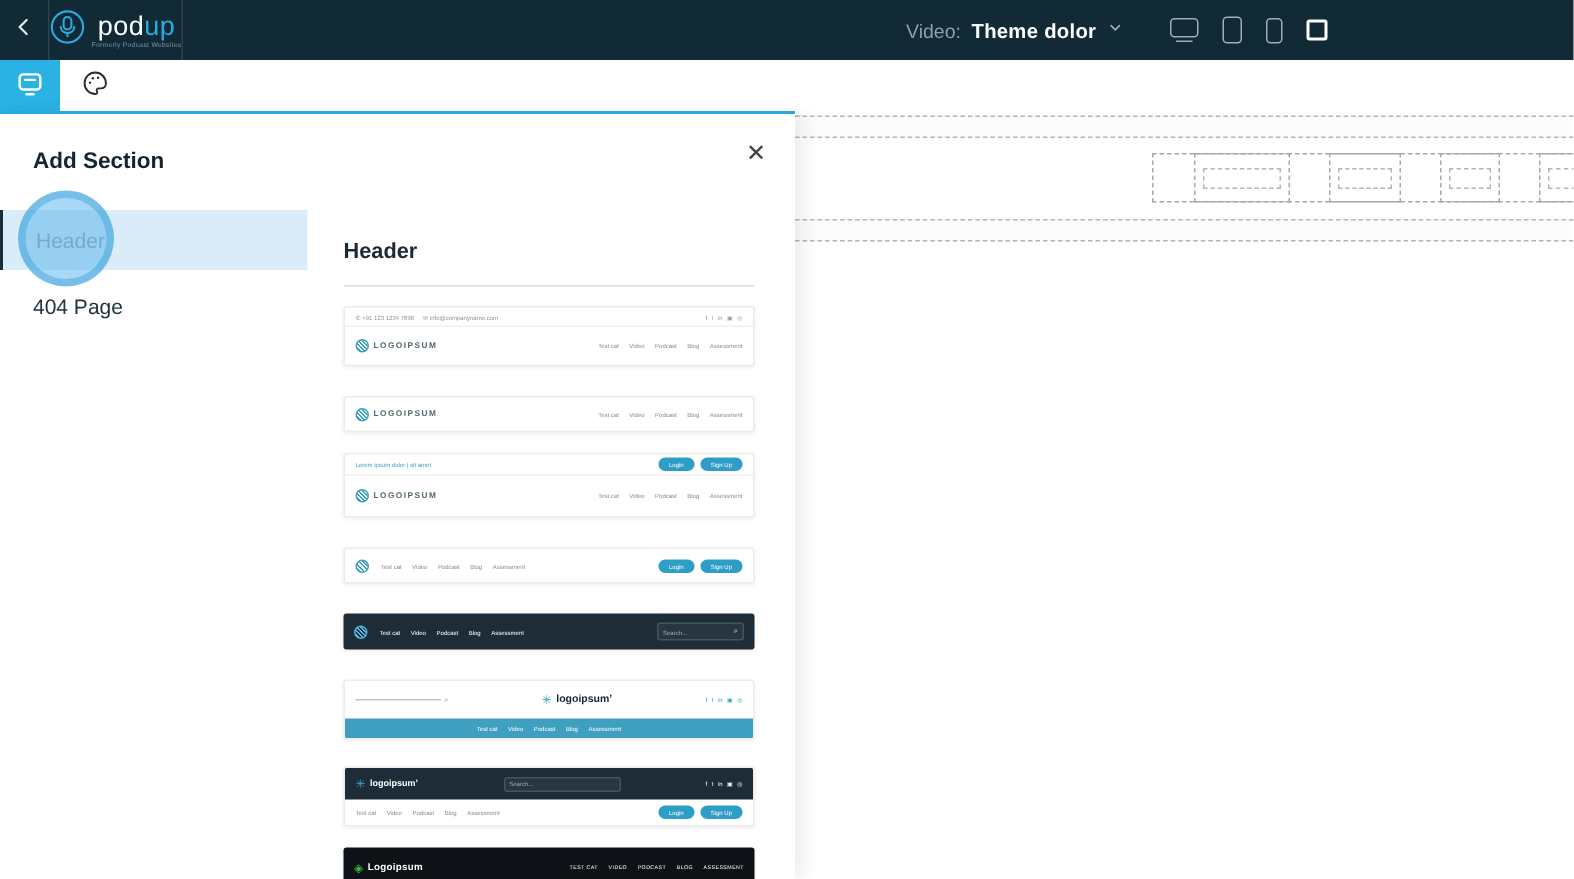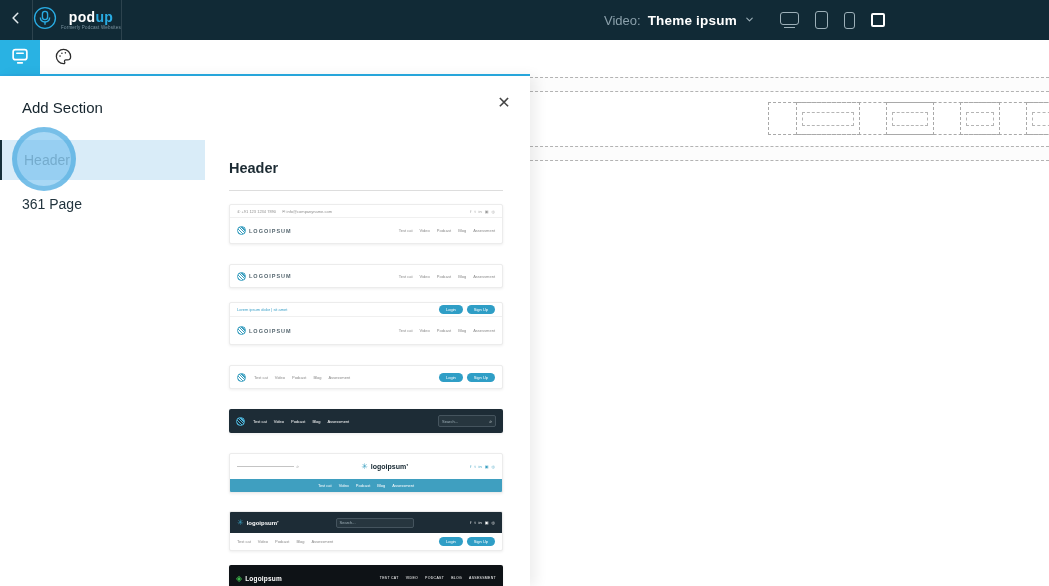--- a/index.html
+++ b/index.html
@@ -9,21 +9,21 @@
   
   .topbar { position:absolute; left:0; top:0; width:1049px; height:40px;
     background:#112a36; color:#fff; }
   .back-btn { position:absolute; left:0; top:0; width:33px; height:40px;
     display:flex; align-items:center; justify-content:center;
     border-right:1px solid rgba(255,255,255,.12); cursor:pointer; }
   .brand { position:absolute; left:33px; top:0; width:89px; height:40px;
     display:flex; align-items:center; justify-content:center; gap:4px;
     border-right:1px solid rgba(255,255,255,.12); }
   .brand-txt { display:flex; flex-direction:column; align-items:center; line-height:1; }
-  .brand-name { font-size:14px; font-weight:bold; letter-spacing:.3px; }
+  .brand-name { font-size:18px; font-weight:normal; letter-spacing:.3px; }
   .brand-name .b2 { color:#29abe2; }
   .brand-tag { font-size:4.5px; color:#7d95a2; margin-top:2px; letter-spacing:.2px; }
   .hdr-select { position:absolute; left:604px; top:0; height:40px;
     display:flex; align-items:center; gap:7px; cursor:pointer; }
   .hdr-select .lbl { color:#8ba0ab; font-size:13px; }
   .hdr-select .val { color:#fff; font-size:13.5px; font-weight:bold; letter-spacing:.2px; }
   .devices { position:absolute; left:780px; top:0; height:40px;
     display:flex; align-items:center; gap:16px; }
   .dev { display:flex; flex-direction:column; align-items:center; cursor:pointer; }
   .dev-screen { width:19px; height:13px; border:1.5px solid #9db0b9; border-radius:3px; }
@@ -36,21 +36,21 @@
   .toolbar { position:absolute; left:0; top:40px; width:1049px; height:36px; background:#fff; }
   .tool-sections { position:absolute; left:0; top:0; width:40px; height:36px;
     background:#29b2e3; display:flex; align-items:center; justify-content:center; cursor:pointer; }
   .tool-palette { position:absolute; left:50px; top:0; width:26px; height:36px;
     display:flex; align-items:center; justify-content:center; cursor:pointer; }
   .tool-underline { position:absolute; left:0; bottom:0; width:530px; height:2px; background:#29abe2; }
 
   
   .panel { position:absolute; left:0; top:76px; width:530px; height:510px; background:#fff;
     box-shadow:6px 0 12px rgba(0,0,0,.07); z-index:2; }
-  .panel-title { position:absolute; left:22px; top:23px; font-size:15px; font-weight:normal; color:#15242d; }
+  .panel-title { position:absolute; left:22px; top:23px; font-size:15px; font-weight:bold; color:#15242d; }
   .search-box { position:absolute; left:116px; top:15px; width:368px; height:31px;
     border:1px solid #c7c7c7; border-radius:6px; font-size:13px; padding:0 12px;
     color:#333; outline:none; font-family:"Liberation Sans", sans-serif; }
   .search-box::placeholder { color:#4a4a4a; }
   .panel-close { position:absolute; right:16px; top:17px; font-size:16px; color:#444;
     cursor:pointer; width:20px; height:20px; text-align:center; line-height:20px; }
 
   .side-list { position:absolute; left:0; top:64px; width:205px; }
   .side-item { position:relative; height:40px; display:flex; align-items:center;
     padding-left:22px; font-size:14px; color:#22343e; cursor:pointer; }
@@ -154,21 +154,21 @@
         <line x1="13" y1="17.3" x2="13" y2="20.2"></line>
       </svg>
     </span>
     <span class="brand-txt">
       <span class="brand-name"><span class="b1">pod</span><span class="b2">up</span></span>
       <span class="brand-tag">Formerly Podcast Websites</span>
     </span>
   </div>
   <div class="hdr-select">
     <span class="lbl">Video:</span>
-    <span class="val">Theme ipsum</span>
+    <span class="val">Theme dolor</span>
     <span>
       <svg width="11" height="11" viewBox="0 0 24 24" fill="none" stroke="#9db0b9" stroke-width="2.4" stroke-linecap="round" stroke-linejoin="round">
           <polyline points="6 9 12 15 18 9"></polyline>
         </svg>
     </span>
   </div>
   <div class="devices">
     <span class="dev">
         <span class="dev-screen"></span>
         <span class="dev-base"></span>
@@ -231,21 +231,21 @@
 <div class="panel">
   <div class="panel-title">Add Section</div>
   <div class="panel-close">✕</div>
 
   <div class="side-list">
     <div class="side-item active">
       <span>Header</span>
       <span class="click-circle"></span>
     </div>
     <div class="side-item">
-      <span>361 Page</span>
+      <span>404 Page</span>
     </div>
   </div>
 
   <div class="comp-col">
     <div class="comp-head">Header</div>
     <hr class="comp-hr">
 
     <div class="thumb t1">
       <div class="trow r1">
         <span style="display:flex;gap:6px;align-items:center;">

